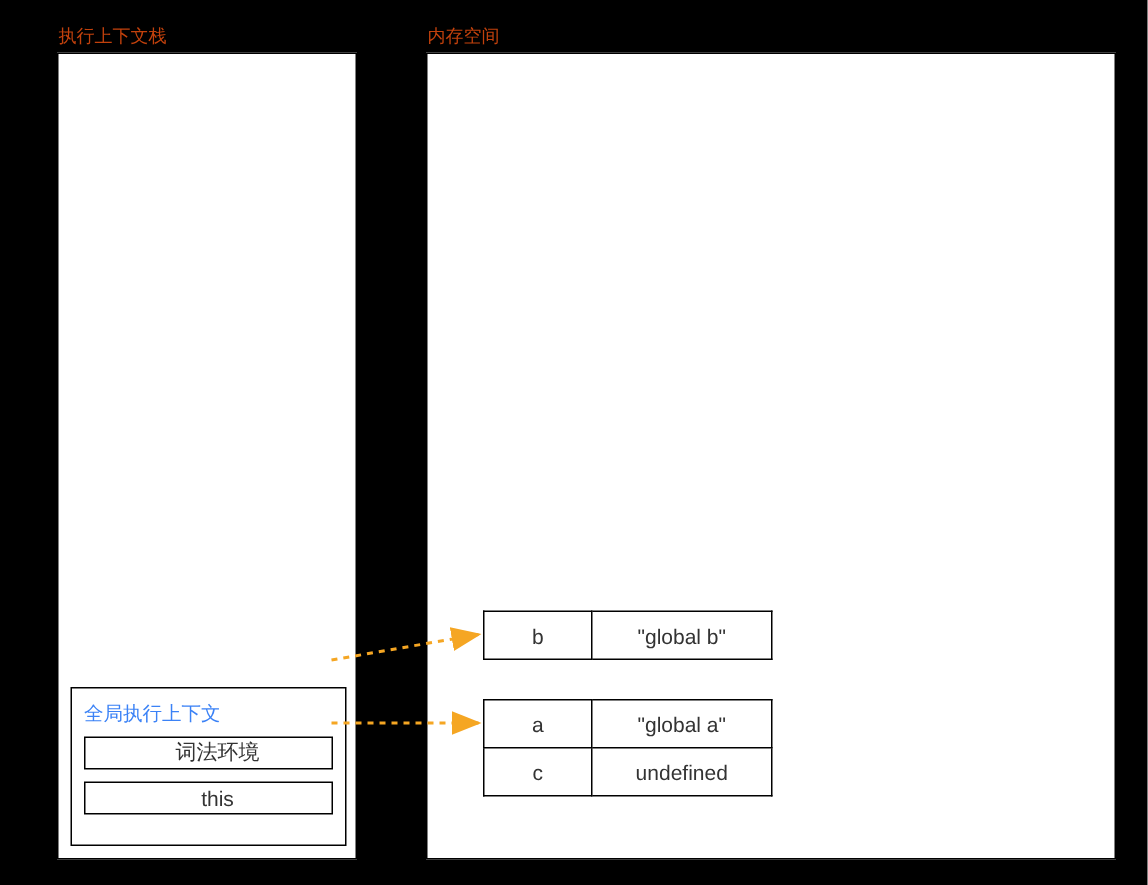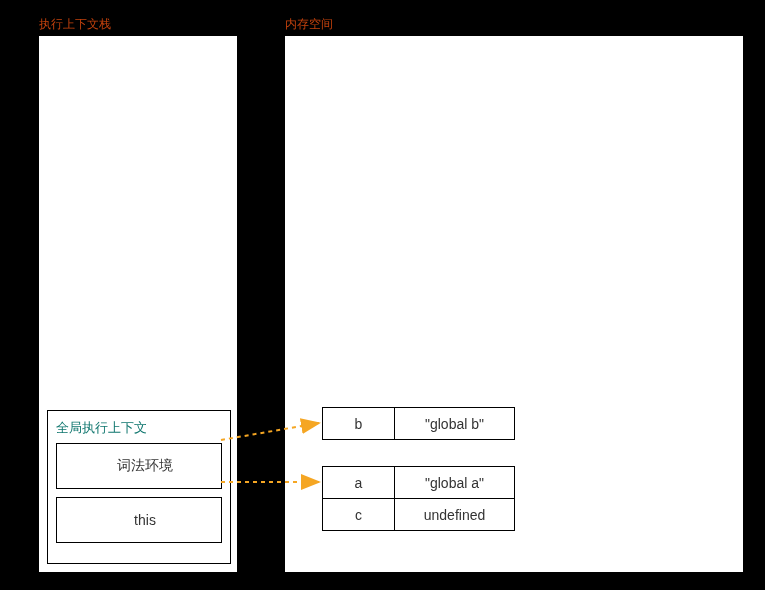--- a/index.html
+++ b/index.html
@@ -39,26 +39,26 @@
     .context-box {
       position: absolute;
       left: 8px;
       bottom: 8px;
       width: 184px;
       border: 1px solid #000;
       padding: 8px 8px 8px 8px;
     }
     .context-title {
       font-size: 13px;
-      color: #0f766e;
+      color: #3b82f6;
       margin-bottom: 6px;
     }
     .env-box {
       border: 1px solid #000;
-      height: 46px;
+      height: 22px;
       display: flex;
       align-items: center;
       justify-content: center;
       font-size: 14px;
       color: #333;
       margin-bottom: 8px;
       padding-left: 12px;
     }
     .env-box:last-child { margin-bottom: 12px; }
     .mem-table {

